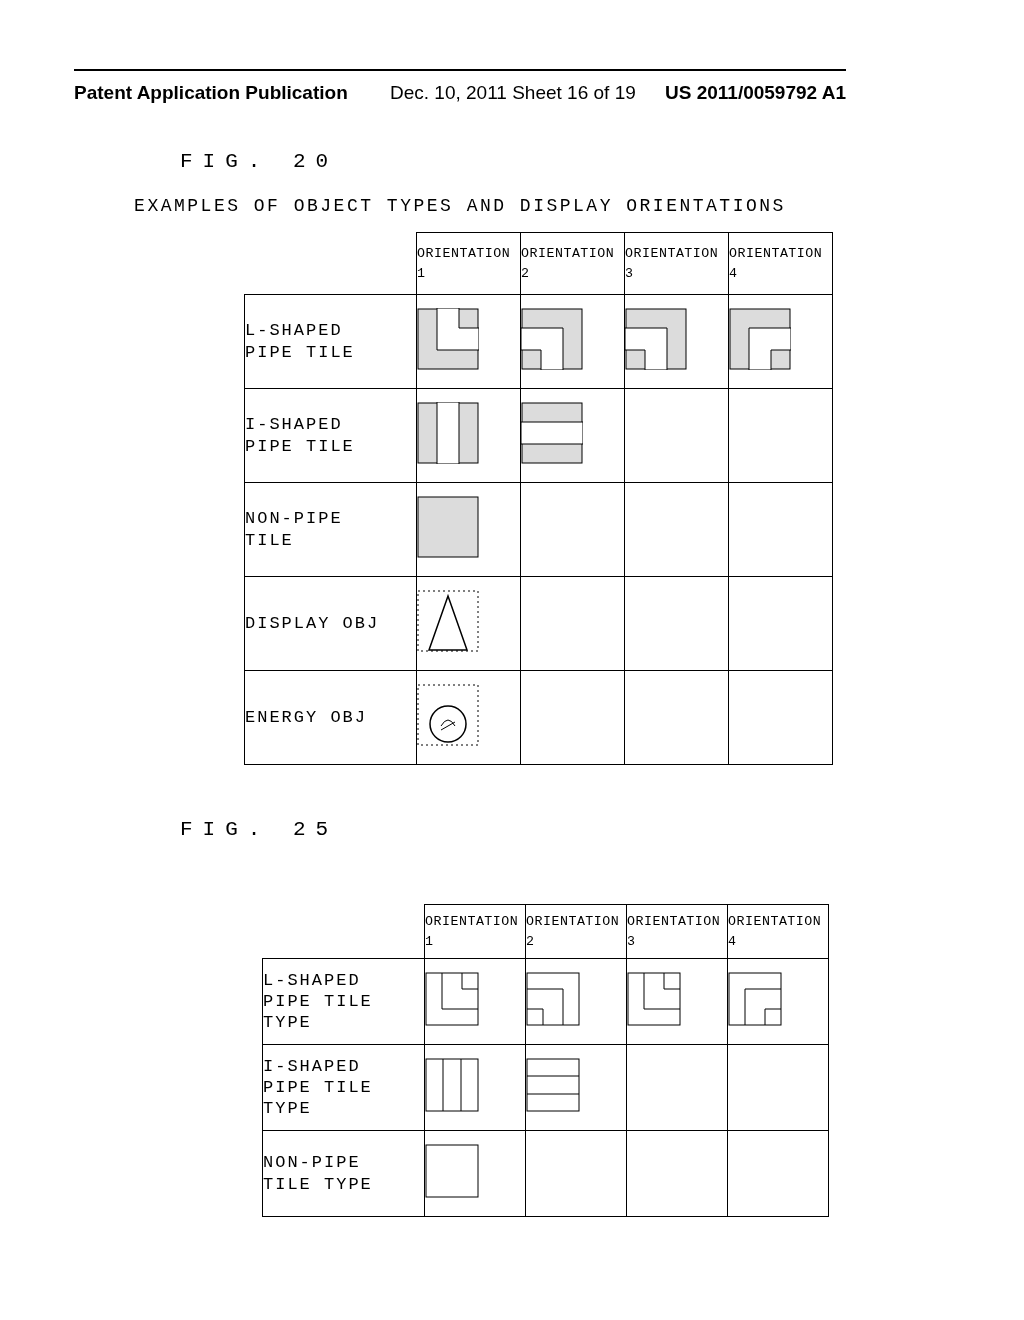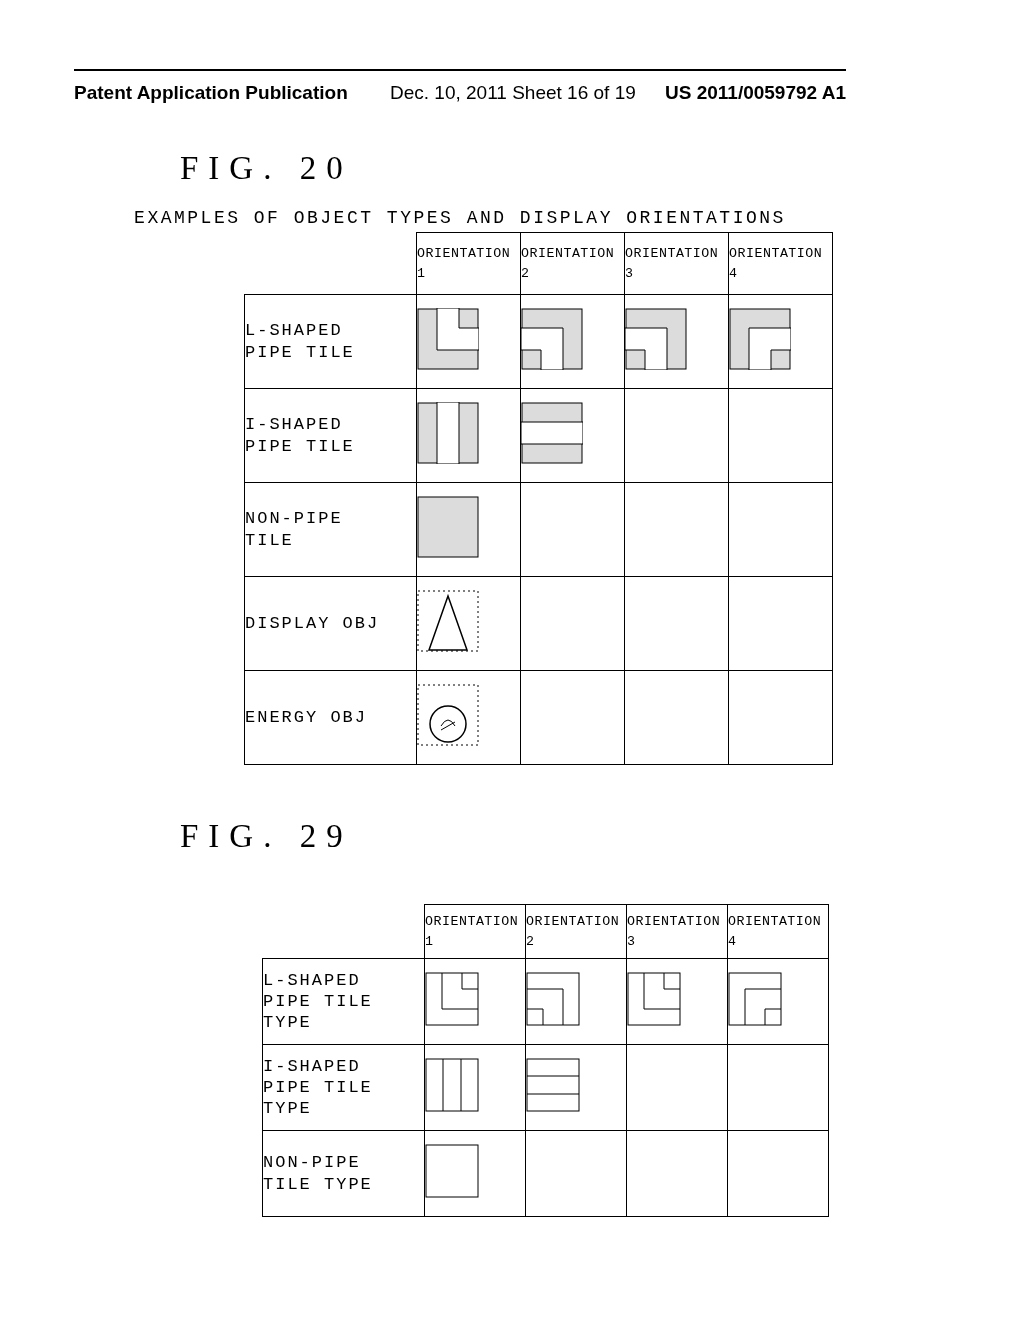--- a/index.html
+++ b/index.html
@@ -29,37 +29,37 @@
     top: 82px;
     left: 74px;
     right: 74px;
     font-size: 19px;
   }
   .header .left { font-weight: bold; }
   .header .mid { position: absolute; left: 316px; top: 0; }
   .header .right { position: absolute; right: 0; top: 0; font-weight: bold; }
 
   .fig-label {
-    font-family: Liberation Serif, serif;
+    font-family: Liberation Mono, monospace;
     letter-spacing: 10px;
-    font-size: 33px;
+    font-size: 21px;
     position: absolute;
   }
   #fig20lbl { left: 180px; top: 150px; }
   #fig21lbl { left: 180px; top: 818px; }
 
   .caption {
     font-family: "Courier New", monospace;
     letter-spacing: 2.5px;
     font-size: 18px;
     text-align: center;
     position: absolute;
     left: 0; right: 0;
   }
-  #cap20 { top: 208px; }
+  #cap20 { top: 196px; }
   #cap21 { top: 880px; }
 
   .tbl {
     position: absolute;
     border-collapse: collapse;
     table-layout: fixed;
   }
   .tbl td, .tbl th {
     border: 1.5px solid #000;
     font-family: "Courier New", monospace;
@@ -196,21 +196,21 @@
         <path d="M24 42 Q31 30 38 42" fill="none" stroke="#000"></path>
         <line x1="24" y1="46" x2="38" y2="38" stroke="#000"></line>
               </svg></span></td>
       <td></td>
       <td></td>
       <td></td>
     </tr>
   </tbody>
     </table>
 
-  <div id="fig21lbl" class="fig-label">FIG. 29</div>
+  <div id="fig21lbl" class="fig-label">FIG. 25</div>
 
   <table id="tbl21" class="tbl">
     <colgroup>
         <col class="c0">
         <col class="cx">
         <col class="cx">
         <col class="cx">
         <col class="cx">
       </colgroup>
     <tbody>

